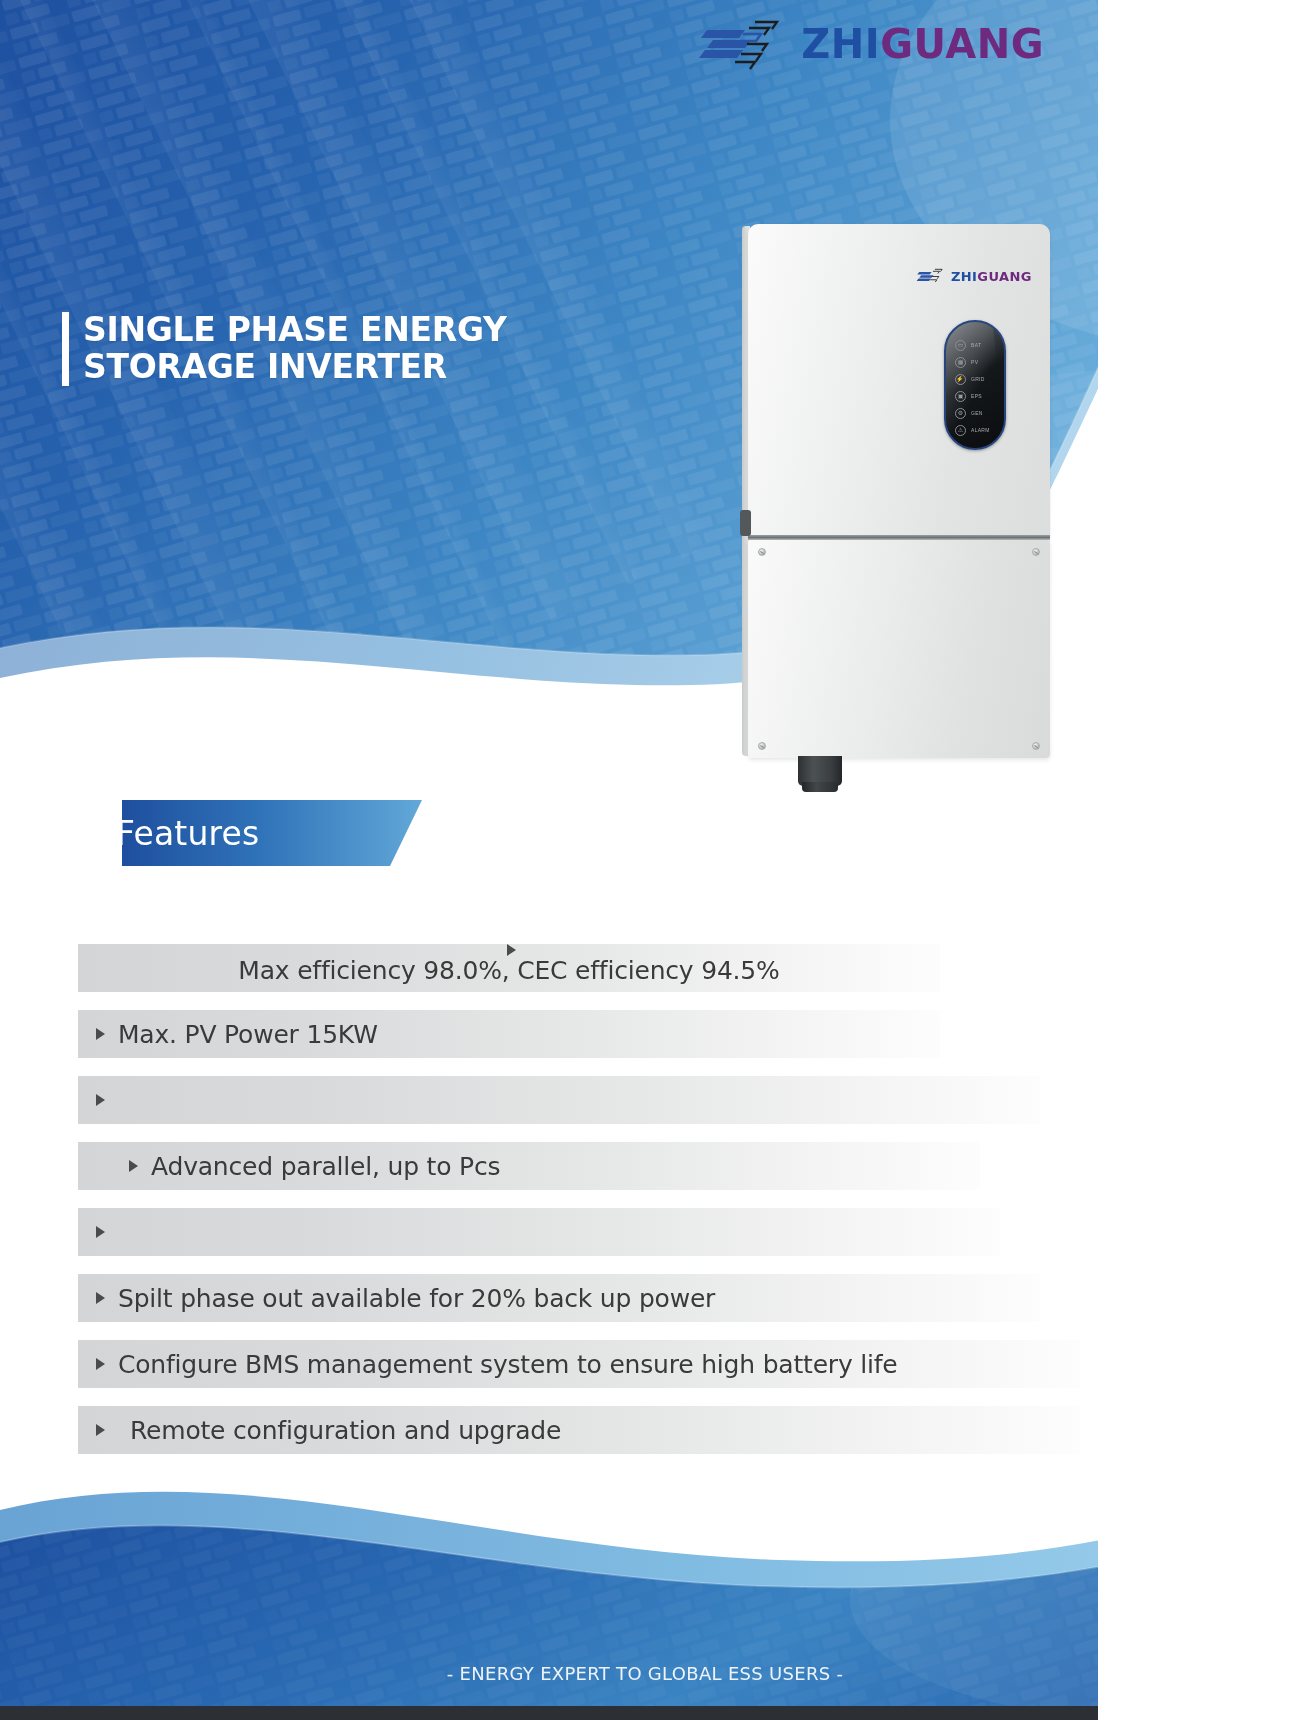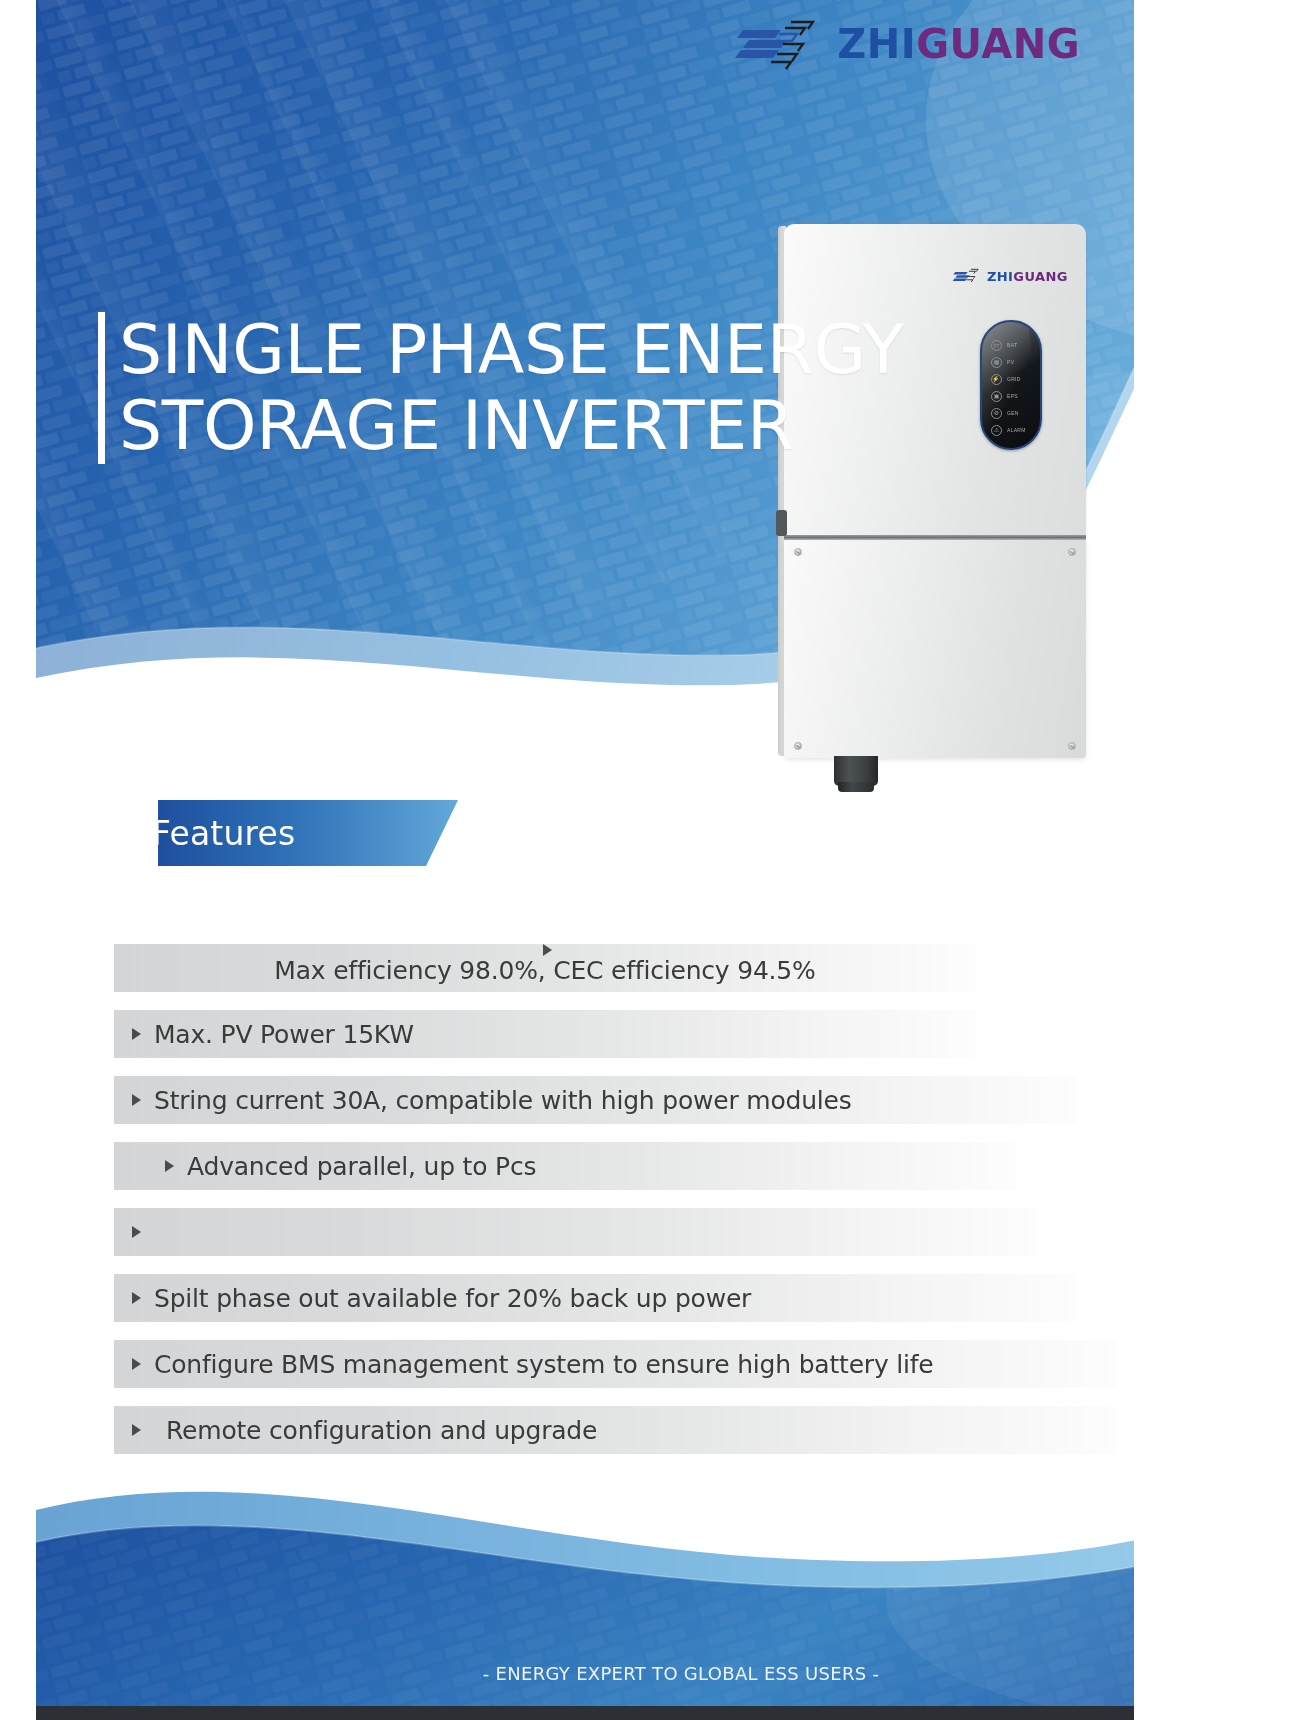--- a/index.html
+++ b/index.html
@@ -11,21 +11,20 @@
     font-family: "Liberation Sans", sans-serif;
     overflow: hidden;
   }
 
   .page {
     position: relative;
     width: 1098px;
     height: 1720px;
     background: #ffffff;
     overflow: hidden;
-    margin-left: 36px;
   }
 
   
   .hero-wrap {
     position: absolute;
     left: 0; top: 0;
     width: 1290px;
     height: 700px;
     overflow: hidden;
   }
@@ -64,22 +63,22 @@
   }
   .title-bar {
     width: 7px;
     background: #ffffff;
     margin-right: 14px;
     flex: 0 0 auto;
   }
   .title-text {
     color: #ffffff;
     font-family: "DejaVu Sans", sans-serif;
-    font-weight: 400;
-    font-size: 68px;
+    font-weight: 700;
+    font-size: 33px;
     line-height: 1.12;
     letter-spacing: -0.3px;
     text-shadow: 0 1px 2px rgba(0,0,0,0.10);
   }
   .title-text .tl { display: block; white-space: nowrap; }
 
   
   .product {
     position: absolute;
     left: 748px;
@@ -465,21 +464,20 @@
     <div class="feature-row" style="width:862px;flex-direction:column;">
       <span class="feature-bullet"></span>
       <span class="feature-text">Max efficiency 98.0%, CEC efficiency 94.5%</span>
     </div>
     <div class="feature-row" style="width:862px;">
       <span class="feature-bullet"></span>
       <span class="feature-text">Max. PV Power 15KW</span>
     </div>
     <div class="feature-row" style="width:962px;">
       <span class="feature-bullet"></span>
-      <span class="feature-text">String current 30A, compatible with high power modules</span>
     </div>
     <div class="feature-row" style="width:902px;padding-left:33px;">
       <span class="feature-bullet"></span>
       <span class="feature-text">Advanced parallel, up to Pcs</span>
     </div>
     <div class="feature-row" style="width:922px;">
       <span class="feature-bullet"></span>
     </div>
     <div class="feature-row" style="width:962px;">
       <span class="feature-bullet"></span>

